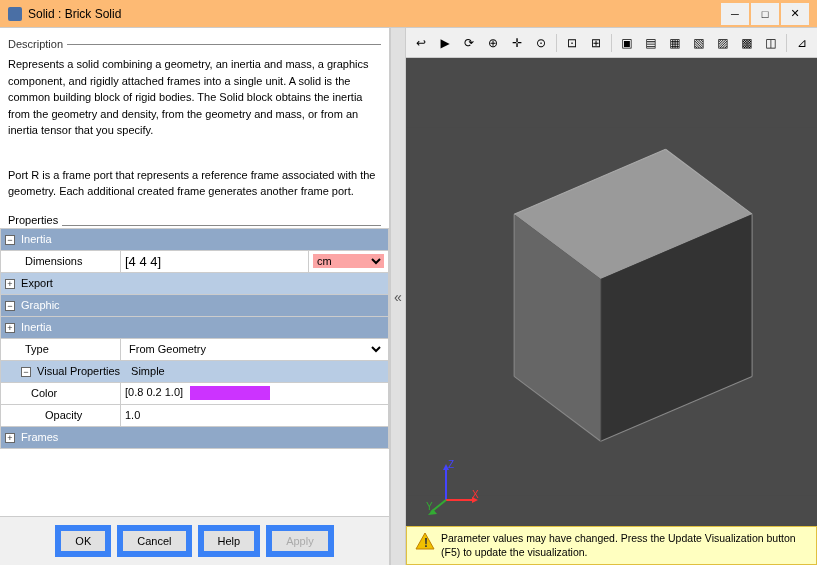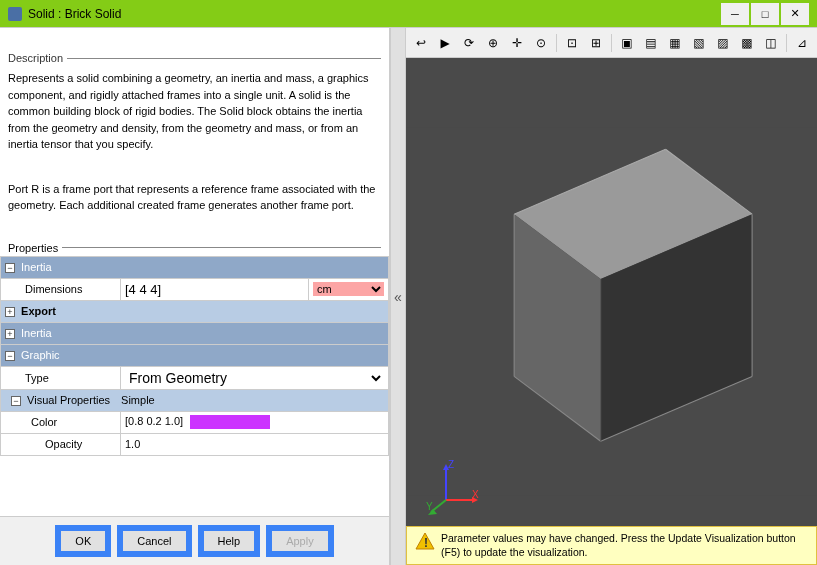--- a/index.html
+++ b/index.html
@@ -9,21 +9,21 @@
       background: #f0f0f0;
       width: 817px;
       height: 565px;
       overflow: hidden;
     }
 
     
     .title-bar {
       display: flex;
       align-items: center;
-      background: #84cc16;
+      background: #fdba74;
       border-bottom: 1px solid #ccc;
       padding: 4px 8px;
       height: 28px;
       justify-content: space-between;
     }
     .title-bar-left {
       display: flex;
       align-items: center;
       gap: 6px;
     }
@@ -63,21 +63,21 @@
     .left-panel {
       width: 390px;
       min-width: 390px;
       display: flex;
       flex-direction: column;
       background: white;
       border-right: 1px solid #ccc;
     }
 
     .description-section {
-      padding: 24px 8px;
+      padding: 10px 8px;
       flex-shrink: 0;
     }
     .section-label-text {
       font-size: 11px;
       color: #333;
     }
     .section-divider {
       display: flex;
       align-items: center;
       margin-bottom: 4px;
@@ -97,21 +97,21 @@
 
     
     .properties-section {
       flex: 1;
       overflow-y: auto;
       padding: 0;
     }
 
     .properties-header {
       display: flex;
-      align-items: center;
+      align-items: flex-end;
       padding: 2px 8px;
       font-size: 11px;
     }
     .properties-header .line {
       flex: 1;
       height: 1px;
       background: #888;
       margin-left: 4px;
     }
 
@@ -356,49 +356,49 @@
               <option>cm</option>
               <option>m</option>
               <option>mm</option>
             </select>
           </td>
         </tr>
 
         <tr class="row-sub-header">
           <td colspan="3" style="padding:2px 4px;">
             <span class="expand-icon">+</span>
-            <span style="margin-left:3px;font-weight:bold;">Export</span>
+            <span style="margin-left:3px;">Export</span>
+          </td>
+        </tr>
+
+        <tr class="row-group-header">
+          <td colspan="3" style="display:table-cell; padding:2px 4px; background:#8fa8c8; color:white;">
+            <span class="expand-icon">−</span>
+            <span style="margin-left:3px;">Graphic</span>
           </td>
         </tr>
 
         <tr class="row-group-header">
           <td colspan="3" style="display:table-cell; padding:2px 4px; background:#8fa8c8; color:white;">
             <span class="expand-icon">+</span>
             <span style="margin-left:3px;">Inertia</span>
           </td>
         </tr>
 
-        <tr class="row-group-header">
-          <td colspan="3" style="display:table-cell; padding:2px 4px; background:#8fa8c8; color:white;">
-            <span class="expand-icon">−</span>
-            <span style="margin-left:3px;">Graphic</span>
-          </td>
-        </tr>
-
         <tr class="row-normal">
           <td class="col-name" style="padding-left:24px;">Type</td>
           <td colspan="2">
-            <select style="border:none; font-size:14px; width:100%; background:transparent; cursor:pointer;">
+            <select style="border:none; font-size:11px; width:100%; background:transparent; cursor:pointer;">
               <option>From Geometry</option>
             </select>
           </td>
         </tr>
 
         <tr class="row-sub-header">
-          <td colspan="3" style="padding:2px 10px;">
+          <td colspan="3" style="padding:2px 20px;">
             <span class="expand-icon">−</span>
             <span style="margin-left:3px;">Visual Properties</span>
             <span style="margin-left:8px;">Simple</span>
           </td>
         </tr>
 
         <tr class="row-normal">
           <td class="col-name" style="padding-left:30px;">Color</td>
           <td colspan="2">
             <span>[0.8 0.2 1.0]</span>
@@ -406,20 +406,26 @@
           </td>
         </tr>
 
         <tr class="row-normal">
           <td class="col-name" style="padding-left:44px;">Opacity</td>
           <td colspan="2">
             <input type="text" value="1.0" style="border: none; font-size: 11px; background: transparent; width: 100%;">
           </td>
         </tr>
 
+        <tr class="row-group-header">
+          <td colspan="3" style="display:table-cell; padding:2px 4px; background:#8fa8c8; color:white;">
+            <span class="expand-icon">+</span>
+            <span style="margin-left:3px;">Frames</span>
+          </td>
+        </tr>
       </tbody>
         </table>
     </div>
 
     <div class="bottom-bar">
       <button class="btn">OK</button>
       <button class="btn">Cancel</button>
       <button class="btn">Help</button>
       <button class="btn" disabled="">Apply</button>
     </div>

